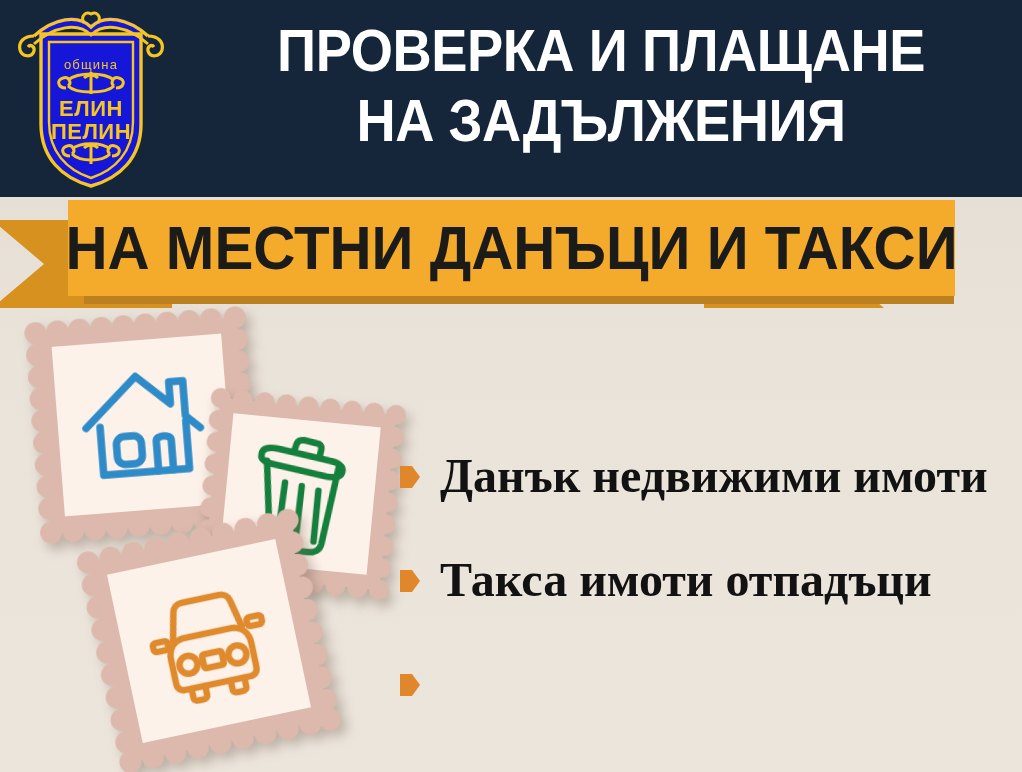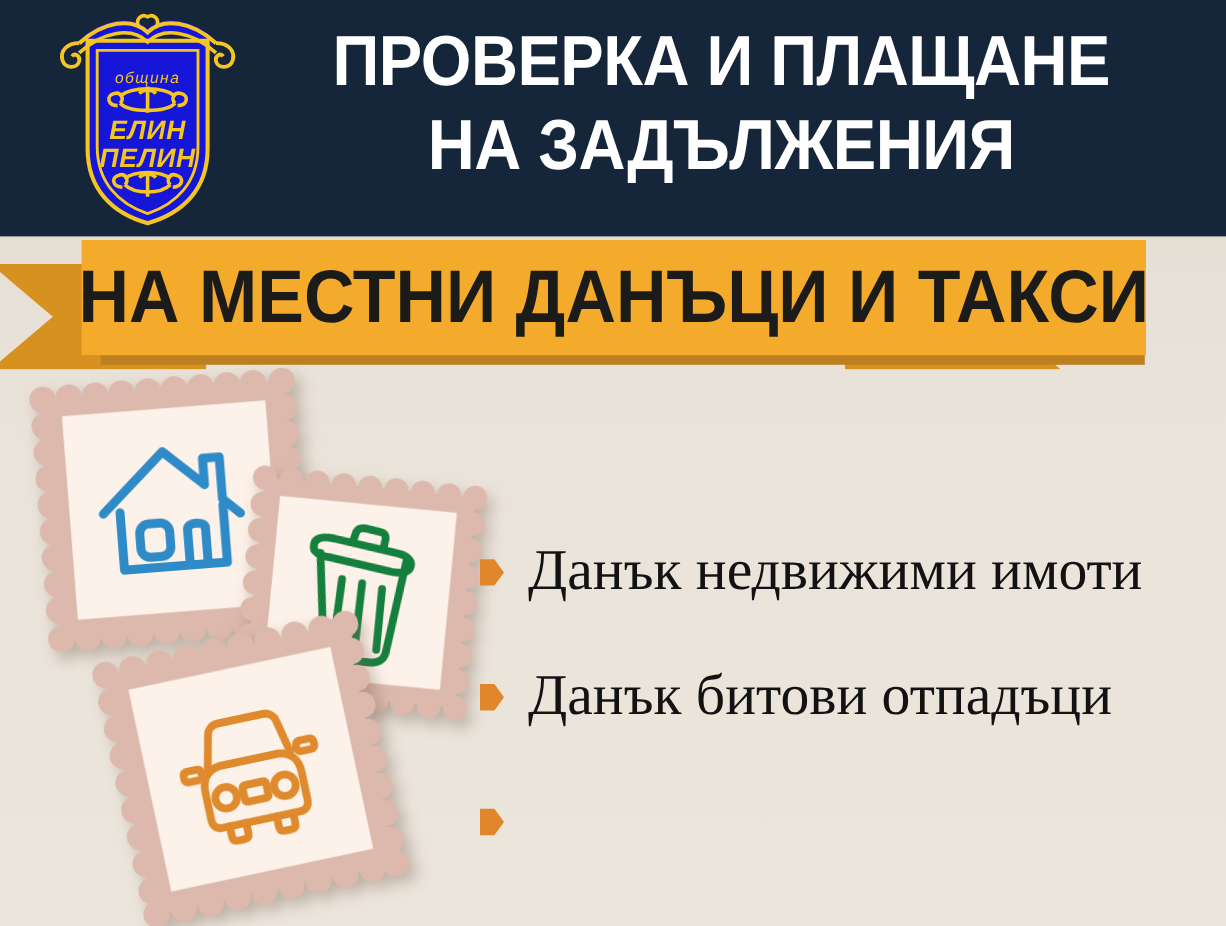--- a/index.html
+++ b/index.html
@@ -41,26 +41,25 @@
     letter-spacing: -0.5px;
     transform: scaleX(0.92);
     transform-origin: center top;
     white-space: nowrap;
   }
   .header-title .ln { display: block; }
 
   
   .crest {
     position: absolute;
-    left: 40px;
+    left: 8px;
     top: 6px;
     width: 166px;
     height: 190px;
     z-index: 5;
-    font-style: italic;
   }
 
   
   .ribbon { position: absolute; left:0; top: 196px; width: 876px; height: 115px; z-index: 3;}
   .ribbon-tail {
     position: absolute;
     top: 24px;
     width: 180px;
     height: 88px;
     background: #d6911f;
@@ -121,20 +120,21 @@
     margin-right: 20px;
     margin-top: 2px;
   }
   .bullet svg { display: block; }
   .list-label {
     font-family: "Liberation Serif", "DejaVu Serif", serif;
     font-size: 48px;
     line-height: 52px;
     color: #121212;
     white-space: nowrap;
+    font-weight: bold;
   }
 </style>
 </head>
 <body>
 
 <div id="poster">
 
   <div class="header-band"></div>
 
   <div class="header-title">
@@ -383,21 +383,21 @@
       </span>
       <span class="list-label">Данък недвижими имоти</span>
     </div>
 
     <div class="list-item">
       <span class="bullet">
         <svg width="20" height="26" viewBox="0 0 20 26" aria-hidden="true">
           <path d="M0 2 L12 2 L20 13 L12 24 L0 24 Z" fill="#e0872c"></path>
         </svg>
       </span>
-      <span class="list-label">Данък битови отпадъци</span>
+      <span class="list-label">Такса имоти отпадъци</span>
     </div>
 
     <div class="list-item">
       <span class="bullet">
         <svg width="20" height="26" viewBox="0 0 20 26" aria-hidden="true">
           <path d="M0 2 L12 2 L20 13 L12 24 L0 24 Z" fill="#e0872c"></path>
         </svg>
       </span>
     </div>
 

